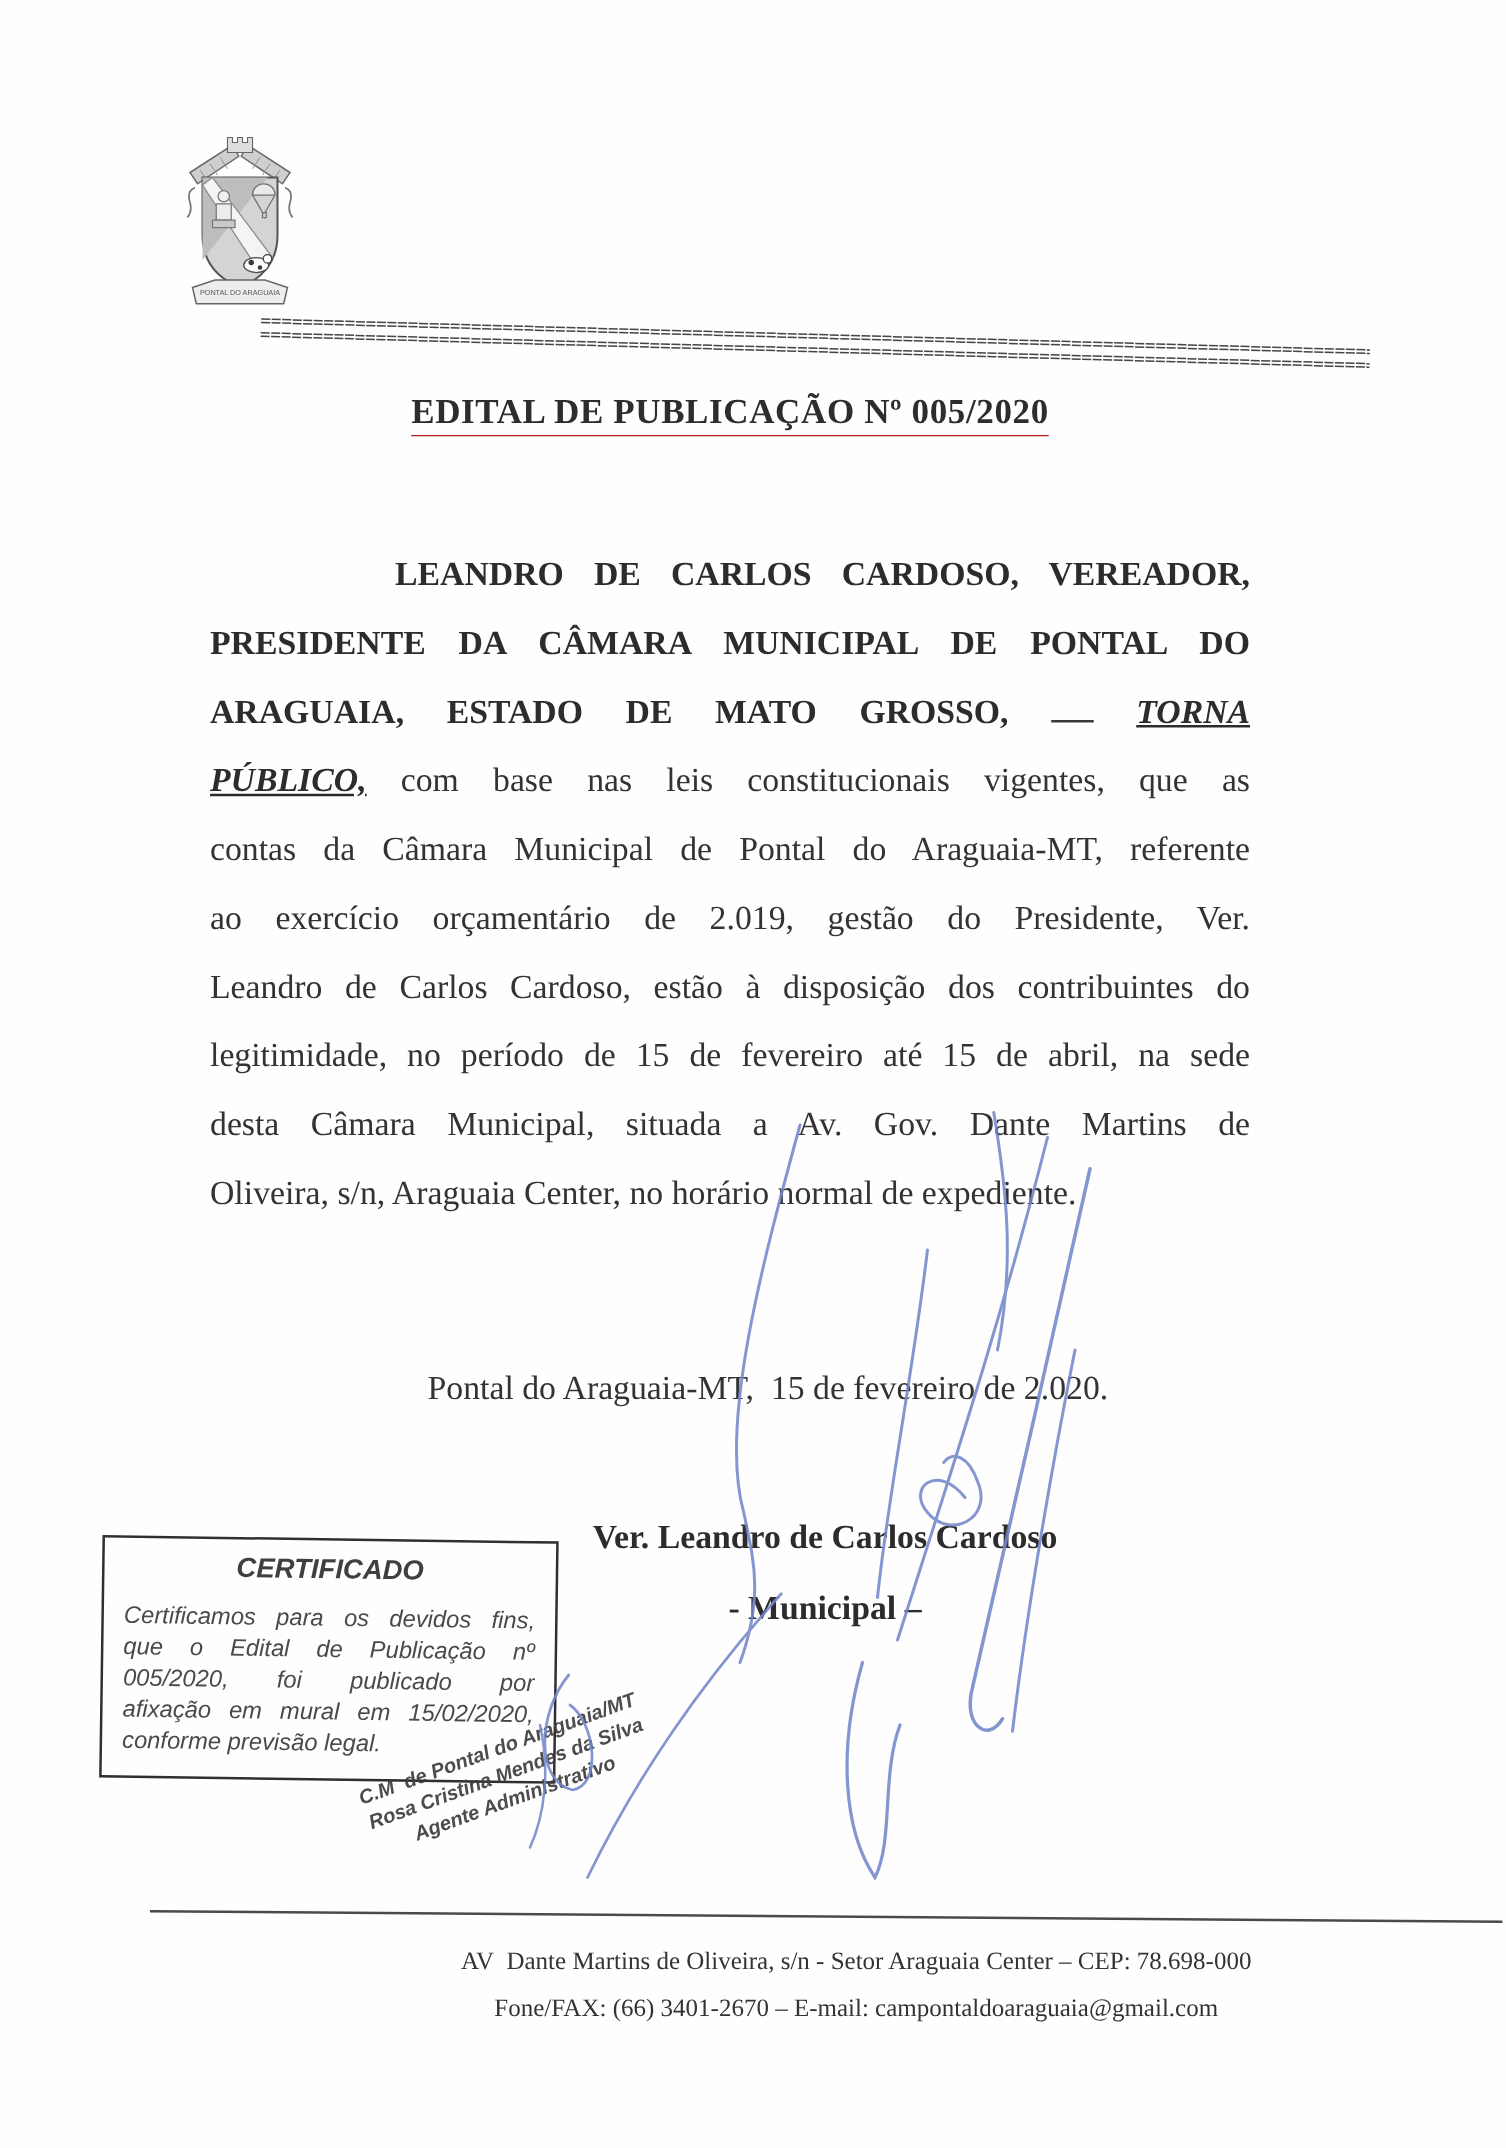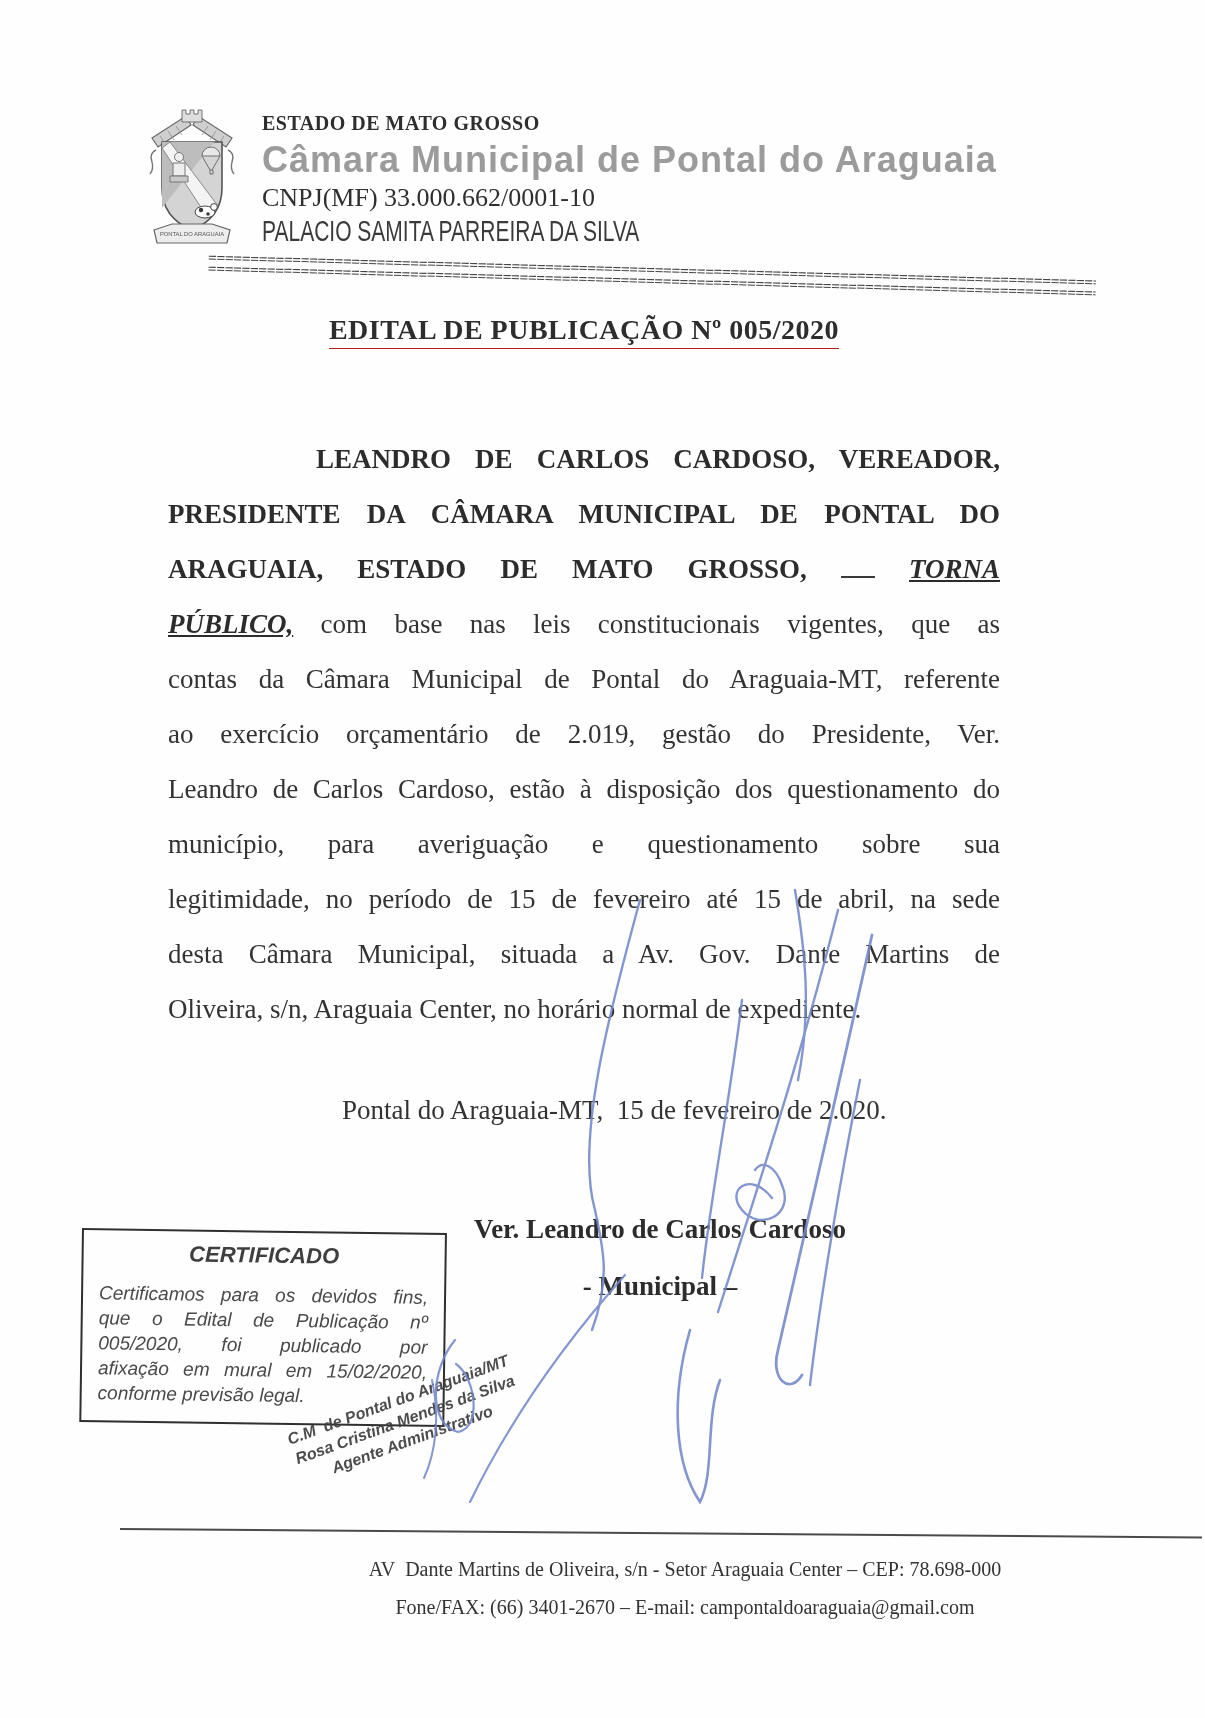--- a/index.html
+++ b/index.html
@@ -91,45 +91,38 @@
     <path d="M56 52 a9 9 0 0 1 18 0 Z" fill="#e9e9e9" stroke="#707070" stroke-width="1"></path>
     <path d="M56 52 L64 66 M74 52 L66 66 M64 66 h3 v4 h-3 z" fill="none" stroke="#707070" stroke-width="1"></path>
     <ellipse cx="59" cy="108" rx="10" ry="6" fill="#fbfbfb" stroke="#444" stroke-width="1"></ellipse>
     <circle cx="68" cy="103" r="3.4" fill="#fbfbfb" stroke="#444" stroke-width="1"></circle>
     <circle cx="55" cy="106" r="2.2" fill="#3a3a3a"></circle>
     <circle cx="62" cy="110" r="1.8" fill="#3a3a3a"></circle>
     <path d="M8 126 L26 120 H66 L84 126 L81 139 H11 Z" fill="#ededed" stroke="#666" stroke-width="1.2"></path>
     <text x="46" y="132" font-size="5.8" text-anchor="middle" fill="#555" font-family="Liberation Sans, sans-serif">PONTAL DO ARAGUAIA</text>
   </svg>
 
-  <div class="hdr-text">
-    <div class="hdr-state">ESTADO DE MATO GROSSO</div>
-    <div class="hdr-org">Câmara Municipal de Pontal do Araguaia</div>
-    <div class="hdr-cnpj">CNPJ(MF) 33.000.662/0001-10</div>
-    <div class="hdr-palace">PALACIO SAMITA PARREIRA DA SILVA</div>
-  </div>
 
   <div class="divider">
     <div>================================================================================================================</div>
     <div>================================================================================================================</div>
   </div>
 
   <div class="doc-title">
     <span>EDITAL DE PUBLICAÇÃO Nº 005/2020</span>
   </div>
 
   <div class="body-block">
       <div class="body-line indent"><span class="seg-b">LEANDRO DE CARLOS CARDOSO, VEREADOR,</span></div>
       <div class="body-line"><span class="seg-b">PRESIDENTE DA CÂMARA MUNICIPAL DE PONTAL DO</span></div>
       <div class="body-line"><span class="seg-b">ARAGUAIA, ESTADO DE MATO GROSSO,</span> <span class="seg-gap"></span> <span class="seg-bu">TORNA</span></div>
       <div class="body-line"><span class="seg-bu">PÚBLICO,</span> <span class="seg-n">com base nas leis constitucionais vigentes, que as</span></div>
       <div class="body-line"><span class="seg-n">contas da Câmara Municipal de Pontal do Araguaia-MT, referente</span></div>
       <div class="body-line"><span class="seg-n">ao exercício orçamentário de 2.019, gestão do Presidente, Ver.</span></div>
-      <div class="body-line"><span class="seg-n">Leandro de Carlos Cardoso, estão à disposição dos questionamento do</span></div>
-      <div class="body-line"><span class="seg-n">município, para averiguação e questionamento sobre sua</span></div>
+      <div class="body-line"><span class="seg-n">Leandro de Carlos Cardoso, estão à disposição dos contribuintes do</span></div>
       <div class="body-line"><span class="seg-n">legitimidade, no período de 15 de fevereiro até 15 de abril, na sede</span></div>
       <div class="body-line"><span class="seg-n">desta Câmara Municipal, situada a Av. Gov. Dante Martins de</span></div>
       <div class="body-line lastline"><span class="seg-n">Oliveira, s/n, Araguaia Center, no horário normal de expediente.</span></div>
     </div>
 
   <div class="dateline">Pontal do Araguaia-MT,&nbsp; 15 de fevereiro de 2.020.</div>
 
   <div class="sig-block">
     <div>Ver. Leandro de Carlos Cardoso</div>
     <div class="sig-role">- Municipal –</div>

